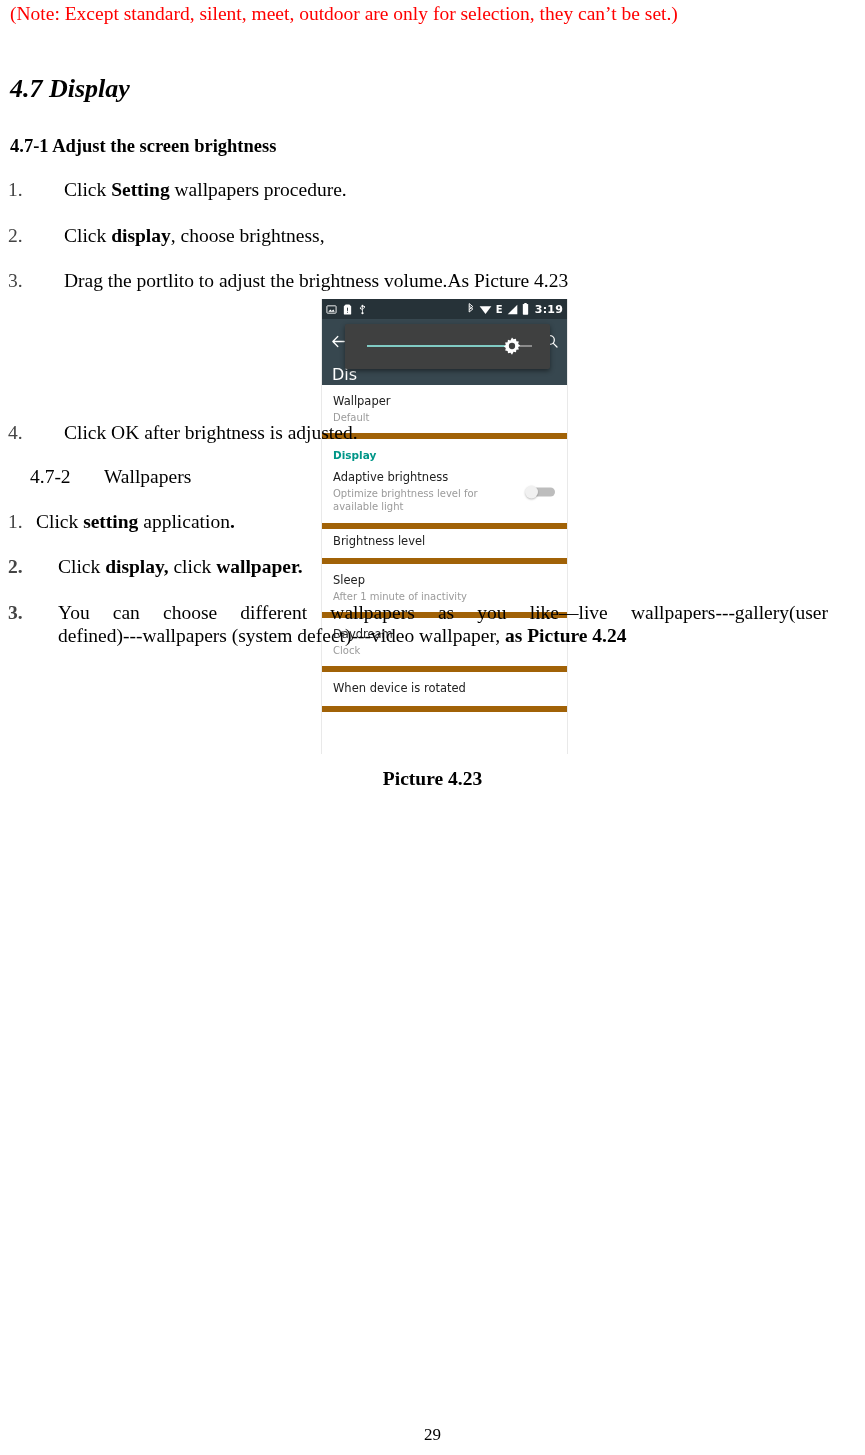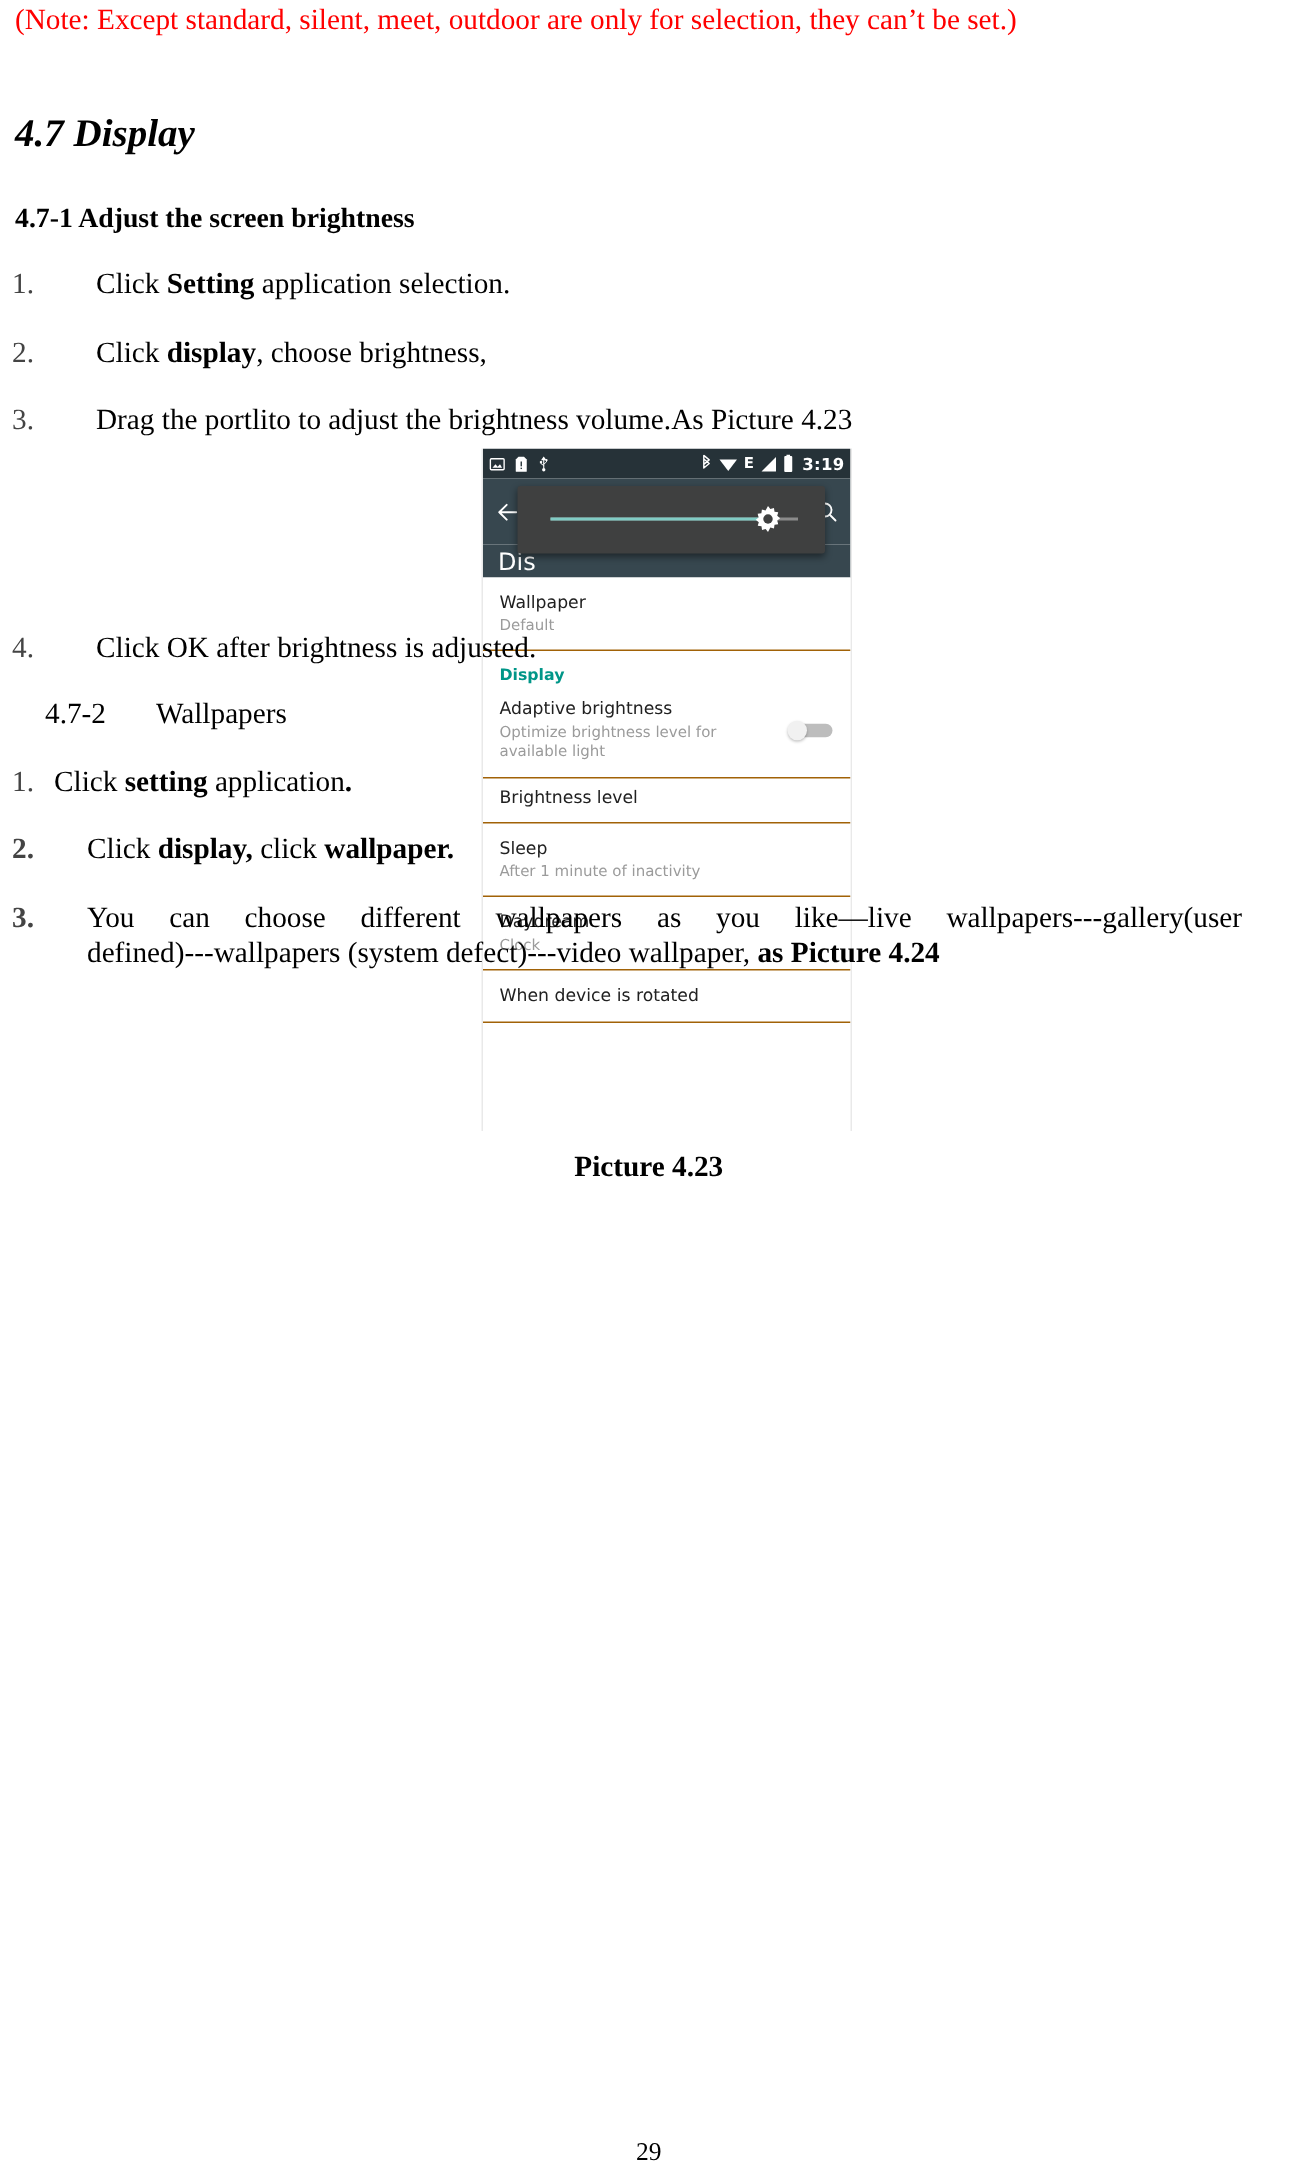--- a/index.html
+++ b/index.html
@@ -200,21 +200,21 @@
   }
 
   
   .settings-list {
     background: #ffffff;
     font-family: "DejaVu Sans", "Liberation Sans", sans-serif;
   }
   .row {
     position: relative;
     padding: 9px 12px 9px 11px;
-    border-bottom: 1px solid #a16207;
+    border-bottom: 6px solid #a16207;
     box-sizing: border-box;
   }
   .row-title {
     font-size: 11.5px;
     color: #212121;
     line-height: 1.35;
   }
   .row-sub {
     font-size: 10px;
     color: #9b9b9b;
@@ -285,21 +285,21 @@
 
   <div class="note-line">(Note: Except standard, silent, meet, outdoor are only for selection, they can’t be set.)</div>
 
   <h2 class="section-title">4.7 Display</h2>
 
   <h3 class="sub-title">4.7-1 Adjust the screen brightness</h3>
 
   <ol class="steps list-a">
     <li>
       <span class="step-num">1.</span>
-      <span class="step-body"><span>Click </span><b>Setting</b><span> application selection.</span></span>
+      <span class="step-body"><span>Click </span><b>Setting</b><span> wallpapers procedure.</span></span>
     </li>
     <li>
       <span class="step-num">2.</span>
       <span class="step-body"><span>Click </span><b>display</b><span>, choose brightness,</span></span>
     </li>
     <li>
       <span class="step-num">3.</span>
       <span class="step-body">Drag the portlito to adjust the brightness volume.As Picture 4.23</span>
     </li>
   </ol>

